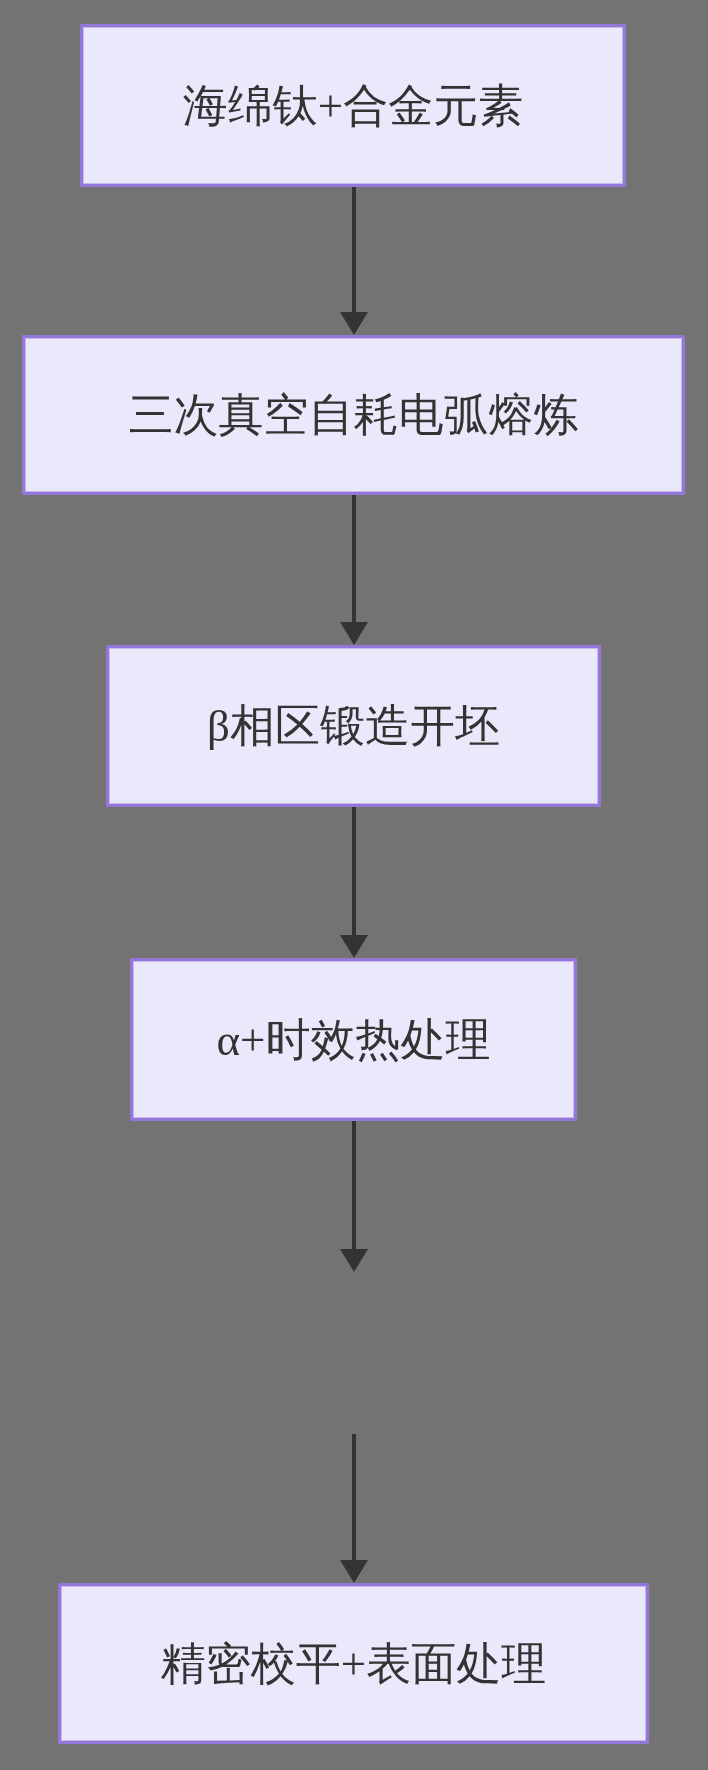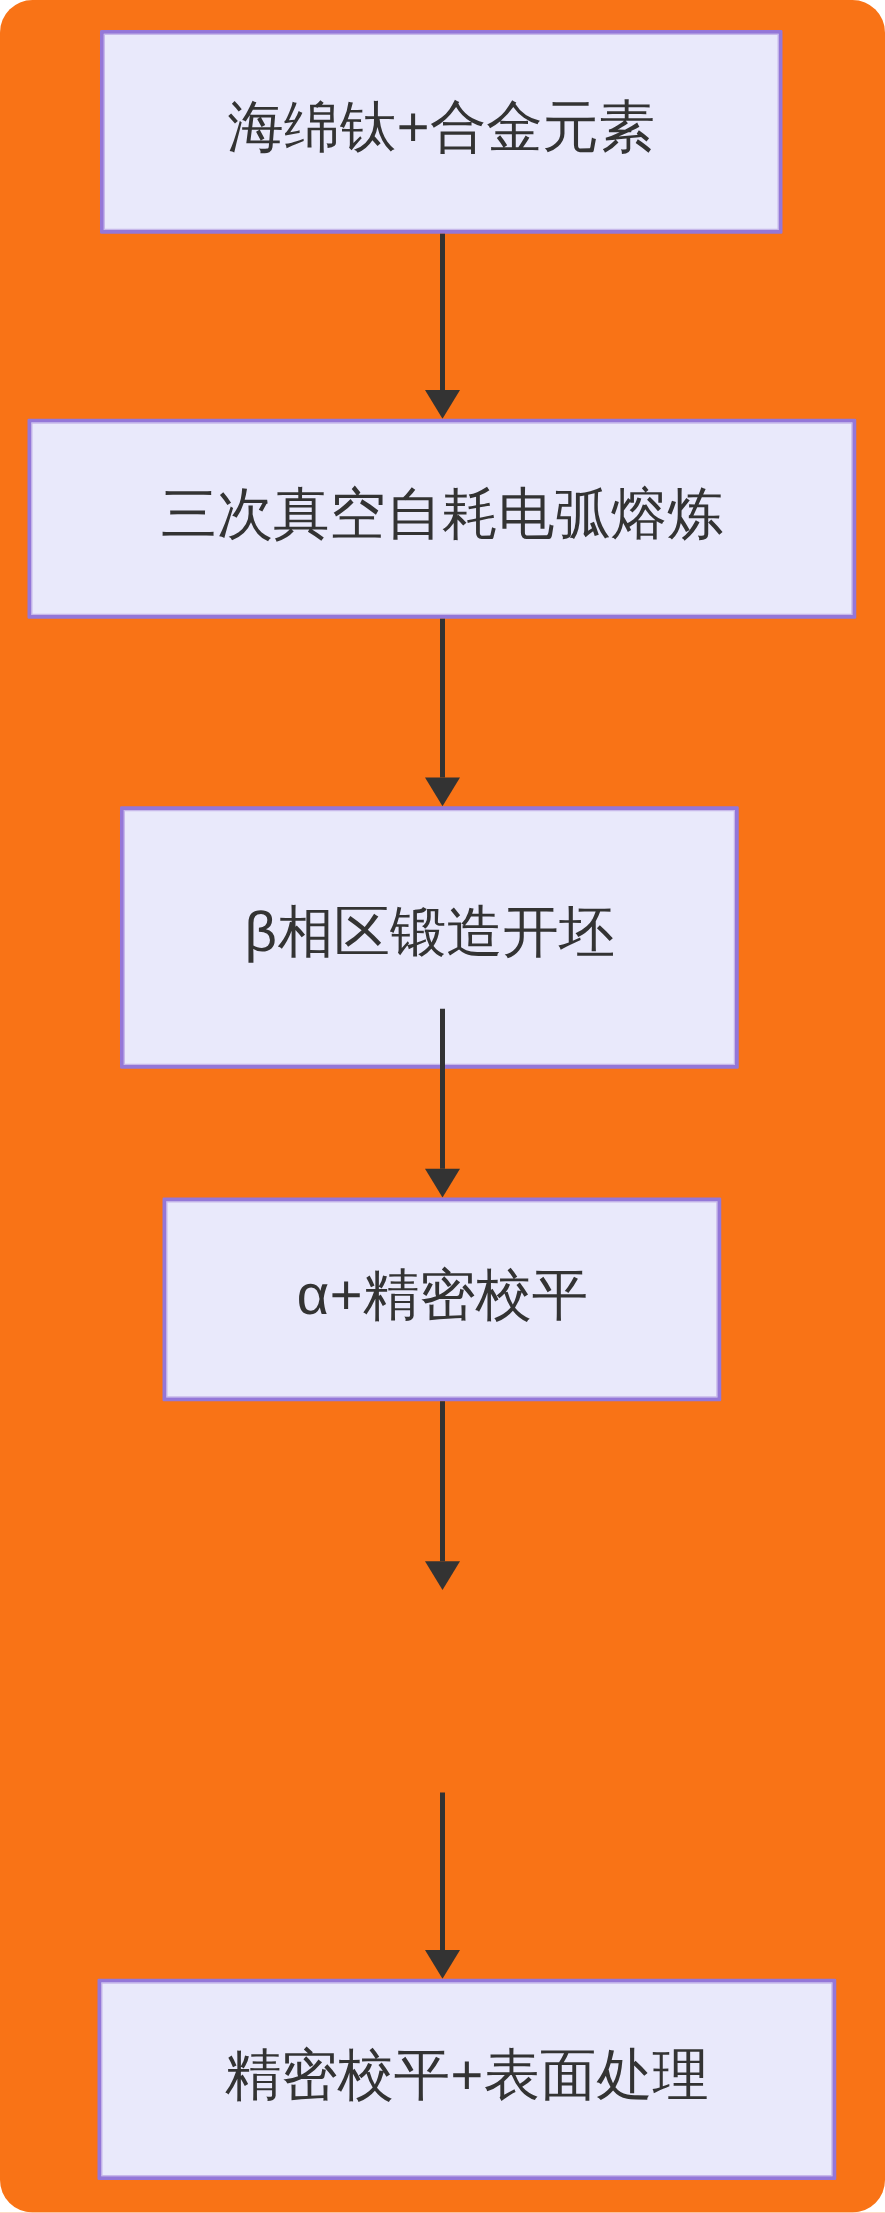--- a/index.html
+++ b/index.html
@@ -4,24 +4,23 @@
 <style>
   html, body {
     margin: 0;
     padding: 0;
     background: #ffffff;
   }
   .canvas {
     position: relative;
     width: 708px;
     height: 1770px;
-    background: #f97316;
-    font-family: Liberation Mono, monospace;
+    background: #737373;
+    font-family: Liberation Serif, serif;
     overflow: hidden;
-    border-radius: 26px;
   }
   .flow-node {
     position: absolute;
     box-sizing: border-box;
     background: #e9e9fb;
     border: 3px solid #9477d8;
     border-radius: 1px;
     display: flex;
     align-items: center;
     justify-content: center;
@@ -70,41 +69,41 @@
 
   <div class="flow-node" style="left:22px; top:335px; width:663px; height:160px;align-items:center;">
     <span class="label">三次真空自耗电弧熔炼</span>
   </div>
 
   <div class="arrow" style="left:326px; top:495px; height:150px;">
     <div class="stem"></div>
     <div class="head"></div>
   </div>
 
-  <div class="flow-node" style="left:96px; top:645px; width:495px; height:210px;">
+  <div class="flow-node" style="left:106px; top:645px; width:495px; height:162px;">
     <span class="label">β相区锻造开坯</span>
   </div>
 
   <div class="arrow" style="left:326px; top:807px; height:151px;">
     <div class="stem"></div>
     <div class="head"></div>
   </div>
 
   <div class="flow-node" style="left:130px; top:958px; width:447px; height:163px;">
-    <span class="label">α+精密校平</span>
+    <span class="label">α+时效热处理</span>
   </div>
 
   <div class="arrow" style="left:326px; top:1121px; height:151px;">
     <div class="stem"></div>
     <div class="head"></div>
   </div>
 
 
   <div class="arrow" style="left:326px; top:1434px; height:149px;">
     <div class="stem"></div>
     <div class="head"></div>
   </div>
 
-  <div class="flow-node" style="left:58px; top:1583px; width:591px; height:161px;margin-left:20px;">
+  <div class="flow-node" style="left:58px; top:1583px; width:591px; height:161px;">
     <span class="label">精密校平+表面处理</span>
   </div>
 
 </div>
 
 </body></html>

